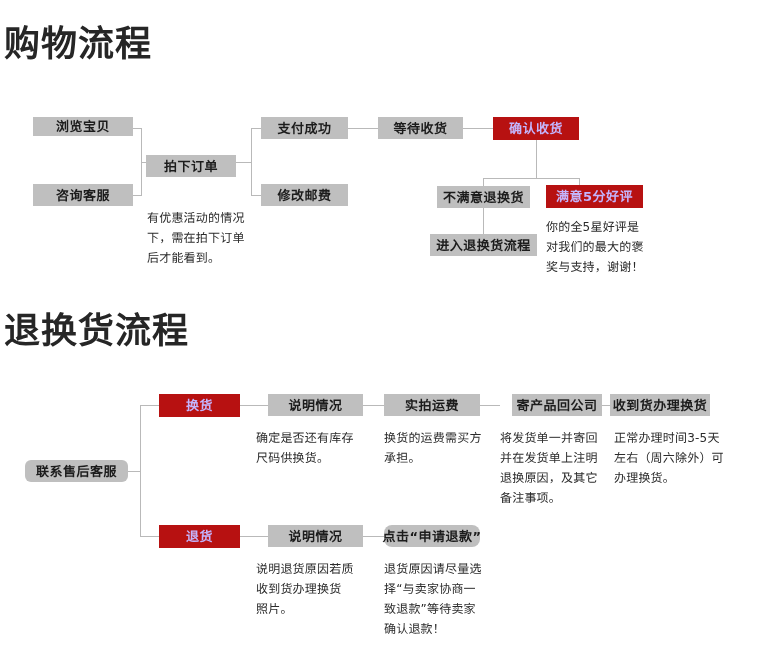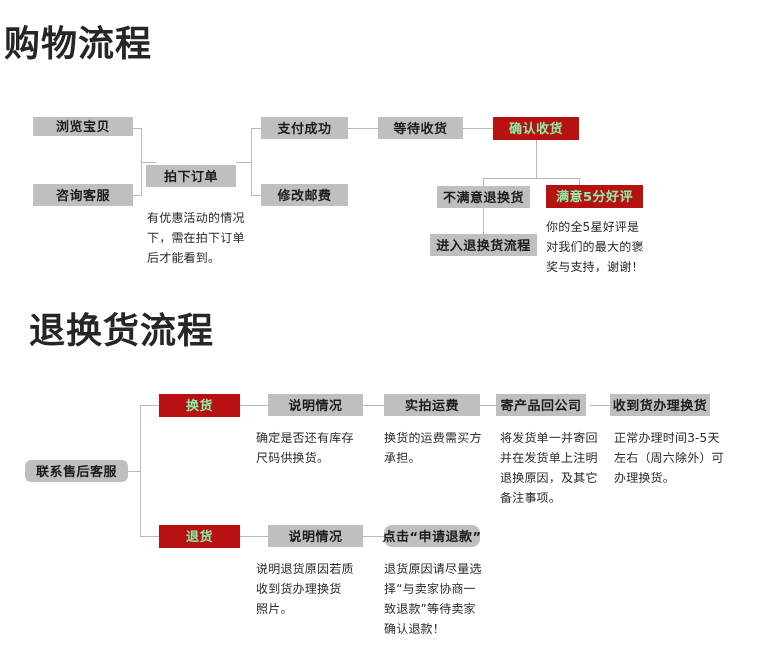--- a/index.html
+++ b/index.html
@@ -32,21 +32,21 @@
     display:flex;
     align-items:center;
     justify-content:center;
     font-size:13px;
     font-weight:bold;
     letter-spacing:0.5px;
     white-space:nowrap;
     line-height:1;
   }
   .box.gray{background:#bfbfbf;color:#1c1c1c;}
-  .box.red{background:#b71111;color:#86efac;}
+  .box.red{background:#b71111;color:#c4b5fd;}
 
   
   .ln{position:absolute;background:#b9b9b9;}
   .ln.h{height:1px;}
   .ln.v{width:1px;}
 
   
   .note{
     position:absolute;
     font-size:12px;
@@ -78,60 +78,60 @@
   <div class="ln h" style="left:463px;top:128px;width:30px;"></div>
 
   <div class="ln v" style="left:536px;top:140px;height:39px;"></div>
   <div class="ln h" style="left:483px;top:178px;width:97px;"></div>
   <div class="ln v" style="left:483px;top:178px;height:9px;"></div>
   <div class="ln v" style="left:579px;top:178px;height:9px;"></div>
   <div class="ln v" style="left:483px;top:204px;height:31px;"></div>
 
   <div class="box gray" style="left:33px;top:117px;width:100px;height:19px;">浏览宝贝</div>
   <div class="box gray" style="left:33px;top:184px;width:100px;height:22px;">咨询客服</div>
-  <div class="box gray" style="left:146px;top:165px;width:90px;height:22px;">拍下订单</div>
+  <div class="box gray" style="left:146px;top:155px;width:90px;height:22px;">拍下订单</div>
   <div class="box gray" style="left:261px;top:117px;width:87px;height:22px;">支付成功</div>
   <div class="box gray" style="left:261px;top:184px;width:87px;height:22px;">修改邮费</div>
   <div class="box gray" style="left:378px;top:117px;width:85px;height:22px;">等待收货</div>
   <div class="box red" style="left:493px;top:117px;width:86px;height:23px;">确认收货</div>
   <div class="box gray" style="left:437px;top:186px;width:93px;height:22px;">不满意退换货</div>
   <div class="box gray" style="left:430px;top:234px;width:107px;height:22px;">进入退换货流程</div>
   <div class="box red" style="left:546px;top:185px;width:97px;height:23px;">满意5分好评</div>
 
   <div class="note" style="left:147px;top:208px;">
     <span>有优惠活动的情况</span>
     <span>下，需在拍下订单</span>
     <span>后才能看到。</span>
   </div>
   <div class="note" style="left:546px;top:217px;">
     <span>你的全5星好评是</span>
     <span>对我们的最大的褒</span>
     <span>奖与支持，谢谢！</span>
   </div>
 
-  <div class="section-title" style="left:4px;top:313px;margin-left:25px;">退换货流程</div>
+  <div class="section-title" style="left:4px;top:313px;">退换货流程</div>
 
   <div class="ln h" style="left:128px;top:471px;width:13px;"></div>
   <div class="ln v" style="left:140px;top:405px;height:131px;"></div>
   <div class="ln h" style="left:140px;top:405px;width:19px;"></div>
   <div class="ln h" style="left:140px;top:536px;width:19px;"></div>
 
   <div class="ln h" style="left:240px;top:405px;width:28px;"></div>
   <div class="ln h" style="left:363px;top:405px;width:21px;"></div>
   <div class="ln h" style="left:480px;top:405px;width:20px;"></div>
   <div class="ln h" style="left:590px;top:405px;width:20px;"></div>
 
   <div class="ln h" style="left:240px;top:536px;width:28px;"></div>
   <div class="ln h" style="left:363px;top:536px;width:21px;"></div>
 
   <div class="box gray" style="left:25px;top:460px;width:103px;height:22px;border-radius:6px;">联系售后客服</div>
   <div class="box red" style="left:159px;top:394px;width:81px;height:23px;">换货</div>
   <div class="box gray" style="left:268px;top:394px;width:95px;height:22px;">说明情况</div>
   <div class="box gray" style="left:384px;top:394px;width:96px;height:22px;">实拍运费</div>
-  <div class="box gray" style="left:496px;top:394px;width:90px;height:22px;">寄产品回公司</div>
+  <div class="box gray" style="left:512px;top:394px;width:90px;height:22px;">寄产品回公司</div>
   <div class="box gray" style="left:610px;top:394px;width:100px;height:22px;">收到货办理换货</div>
   <div class="box red" style="left:159px;top:525px;width:81px;height:23px;">退货</div>
   <div class="box gray" style="left:268px;top:525px;width:95px;height:22px;">说明情况</div>
   <div class="box gray" style="left:384px;top:525px;width:96px;height:22px;border-radius:8px;">点击“申请退款”</div>
 
   <div class="note" style="left:256px;top:428px;">
     <span>确定是否还有库存</span>
     <span>尺码供换货。</span>
   </div>
   <div class="note" style="left:384px;top:428px;">

